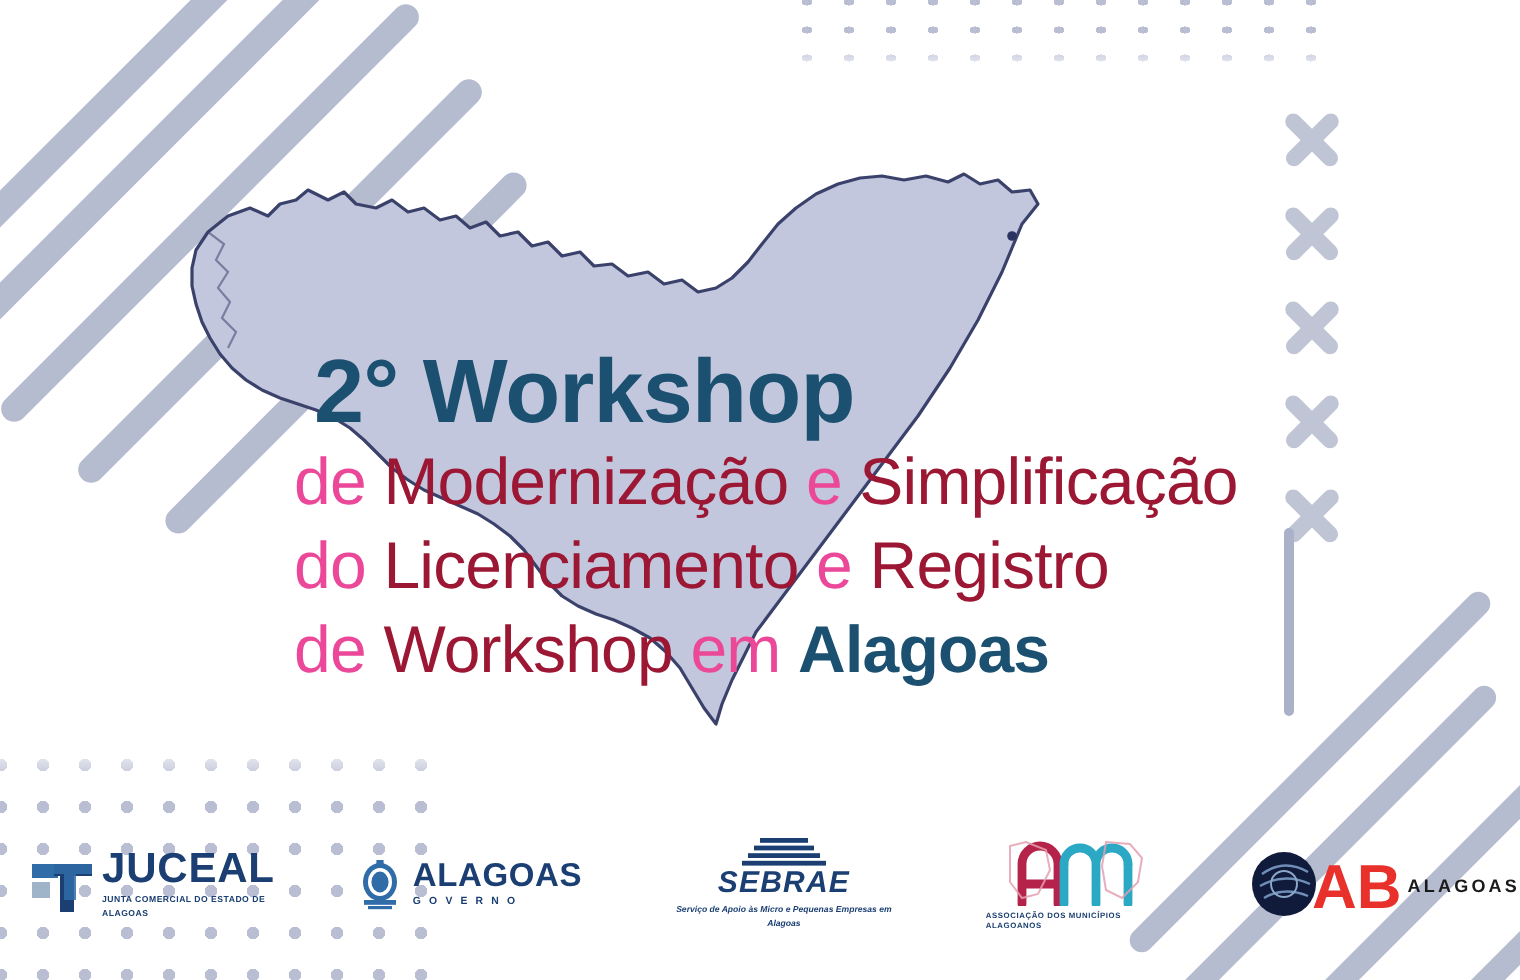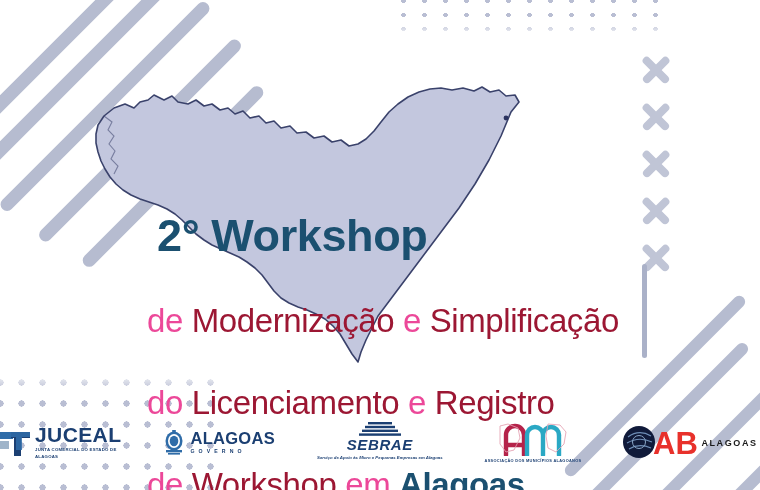--- a/index.html
+++ b/index.html
@@ -87,46 +87,45 @@
   .headline {
     position: absolute;
     left: 147px;
     top: 172px;
     width: 560px;
   }
   .line {
     font-weight: bold;
     letter-spacing: -0.4px;
     white-space: nowrap;
-    margin-top: 40px;
   }
   .line1 {
     font-size: 45px;
     line-height: 48px;
     color: #1b5070;
     margin-left: 10px;
   }
   .line2, .line3, .line4 {
     font-size: 33px;
     line-height: 42px;
     color: #1b5070;
   }
   .lt { color: #ec4899; font-weight: normal; }
   .rd { color: #9c1733; font-weight: normal; }
   .bl { color: #1b5070; font-weight: bold; }
 
   
   .logobar {
     position: absolute;
-    left: 0; right: 0;
+    left: 16px; right: 0;
     top: 412px;
     height: 60px;
     display: flex;
     align-items: center;
-    justify-content: flex-start;
+    justify-content: space-between;
     gap: 42px;
   }
   .logo { display: flex; align-items: center; }
 
   
   .juceal { gap: 5px; }
   .juceal-mark { width: 30px; height: 28px; position: relative; }
   .juceal-txt { line-height: 1; }
   .juceal-name {
     font-size: 21px; font-weight: bold; color: #1b3f72;

